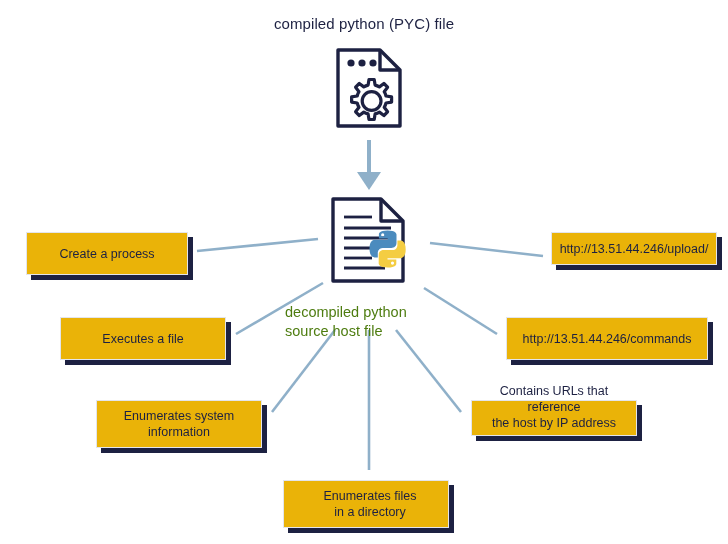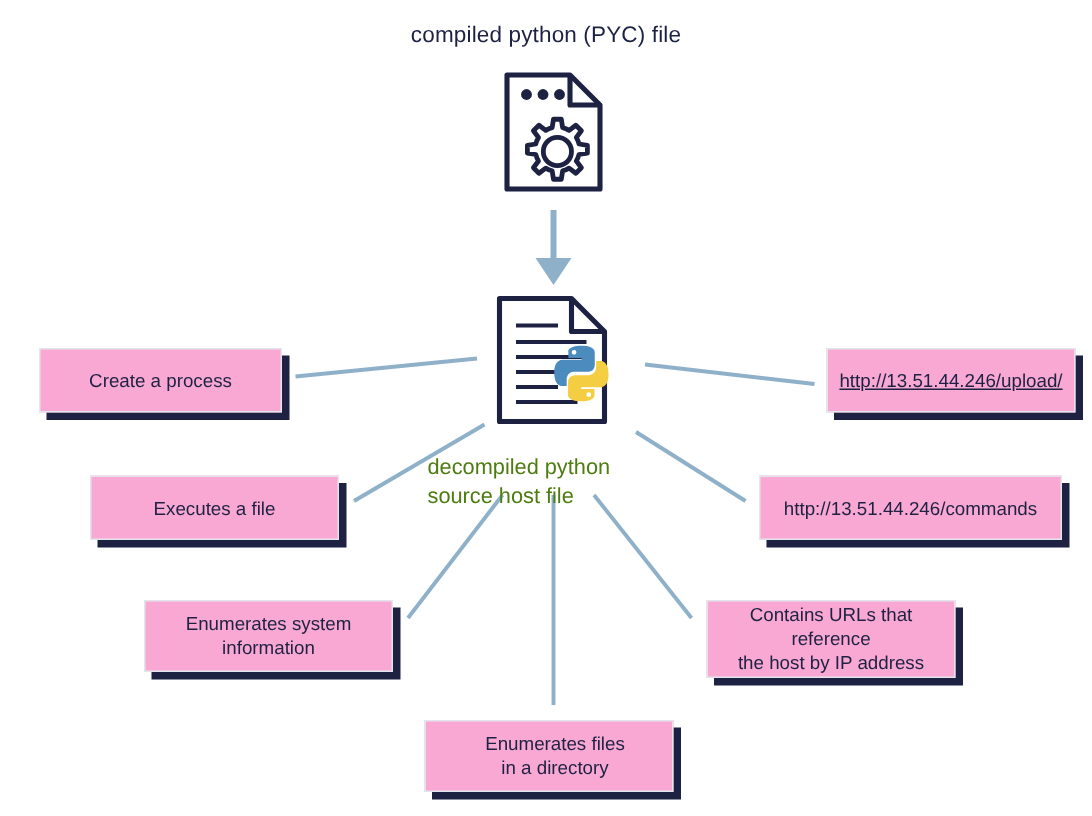--- a/index.html
+++ b/index.html
@@ -66,41 +66,41 @@
     font-size: 14.5px;
     line-height: 19px;
     color: #4d7c0f;
   }
   .center-caption span { display: block; }
 
   
   .box {
     position: absolute;
     box-sizing: border-box;
-    background: #f9a8d4;
+    background: #eab308;
     border: 1px solid #e3e5ec;
     box-shadow: 5px 5px 0 0 #1d2142;
     display: flex;
     align-items: center;
     justify-content: center;
     text-align: center;
     font-size: 12.5px;
     line-height: 16px;
     color: #1d2142;
     padding: 4px 8px;
   }
   .box span { display: block; }
 
   #box-create-process   { left: 26px;  top: 232px; width: 162px; height: 43px; }
   #box-executes-file    { left: 60px;  top: 317px; width: 166px; height: 43px; }
   #box-enum-sysinfo     { left: 96px;  top: 400px; width: 166px; height: 48px; }
   #box-enum-files       { left: 283px; top: 480px; width: 166px; height: 48px; padding-left: 16px; }
-  #box-contains-urls    { left: 471px; top: 400px; width: 166px; height: 52px; }
+  #box-contains-urls    { left: 471px; top: 400px; width: 166px; height: 36px; align-items: flex-end; }
   #box-url-commands     { left: 506px; top: 317px; width: 202px; height: 43px; }
-  #box-url-upload       { left: 551px; top: 232px; width: 166px; height: 43px; text-decoration: underline; }
+  #box-url-upload       { left: 551px; top: 232px; width: 166px; height: 33px; }
 </style>
 </head>
 <body>
 
 <div id="stage">
 
   <svg class="layer-lines" viewBox="0 0 728 544">
 
     <g>
       <line x1="369" y1="140" x2="369" y2="175" stroke="#8fb0c9" stroke-width="4"></line>

